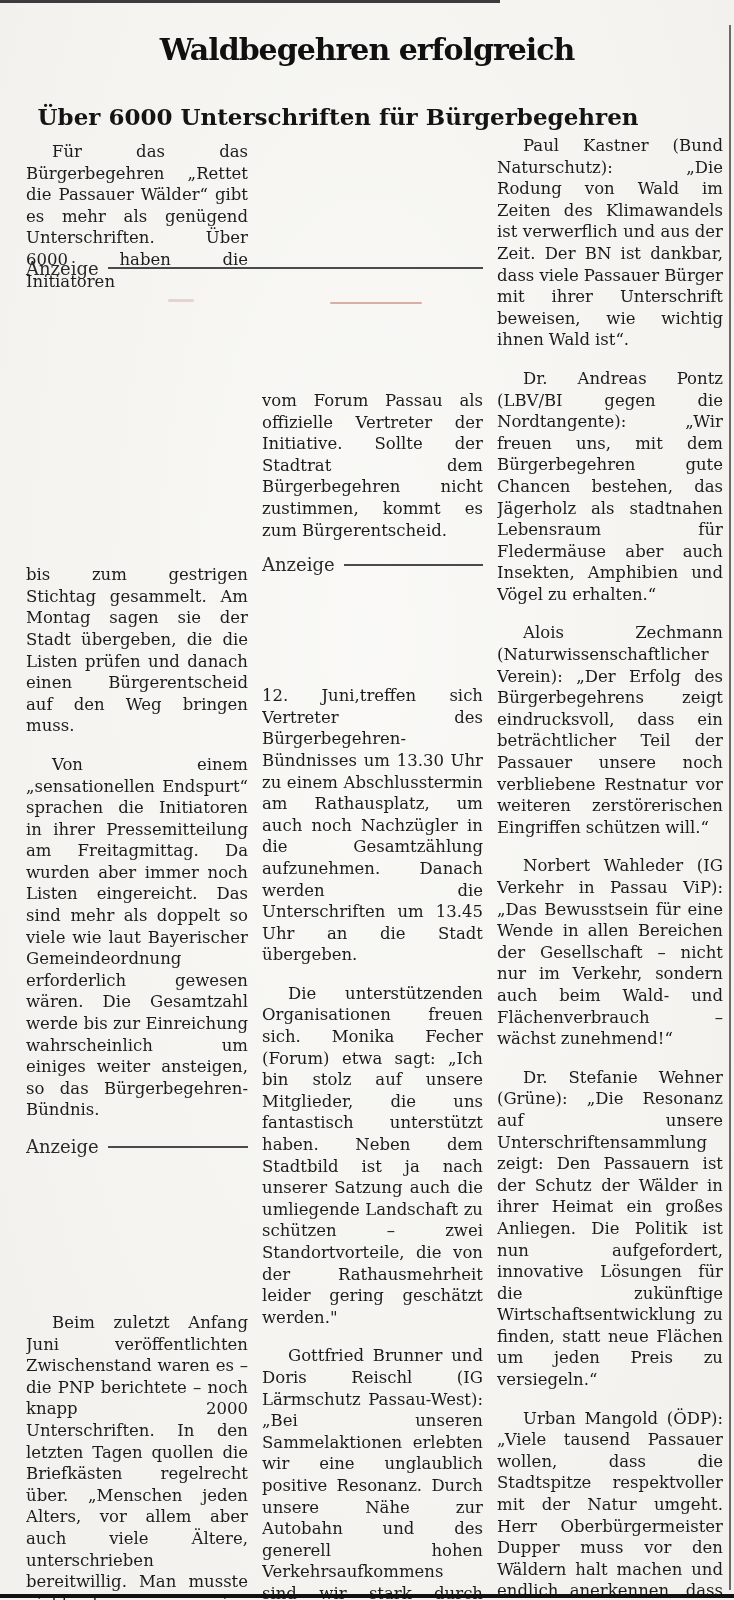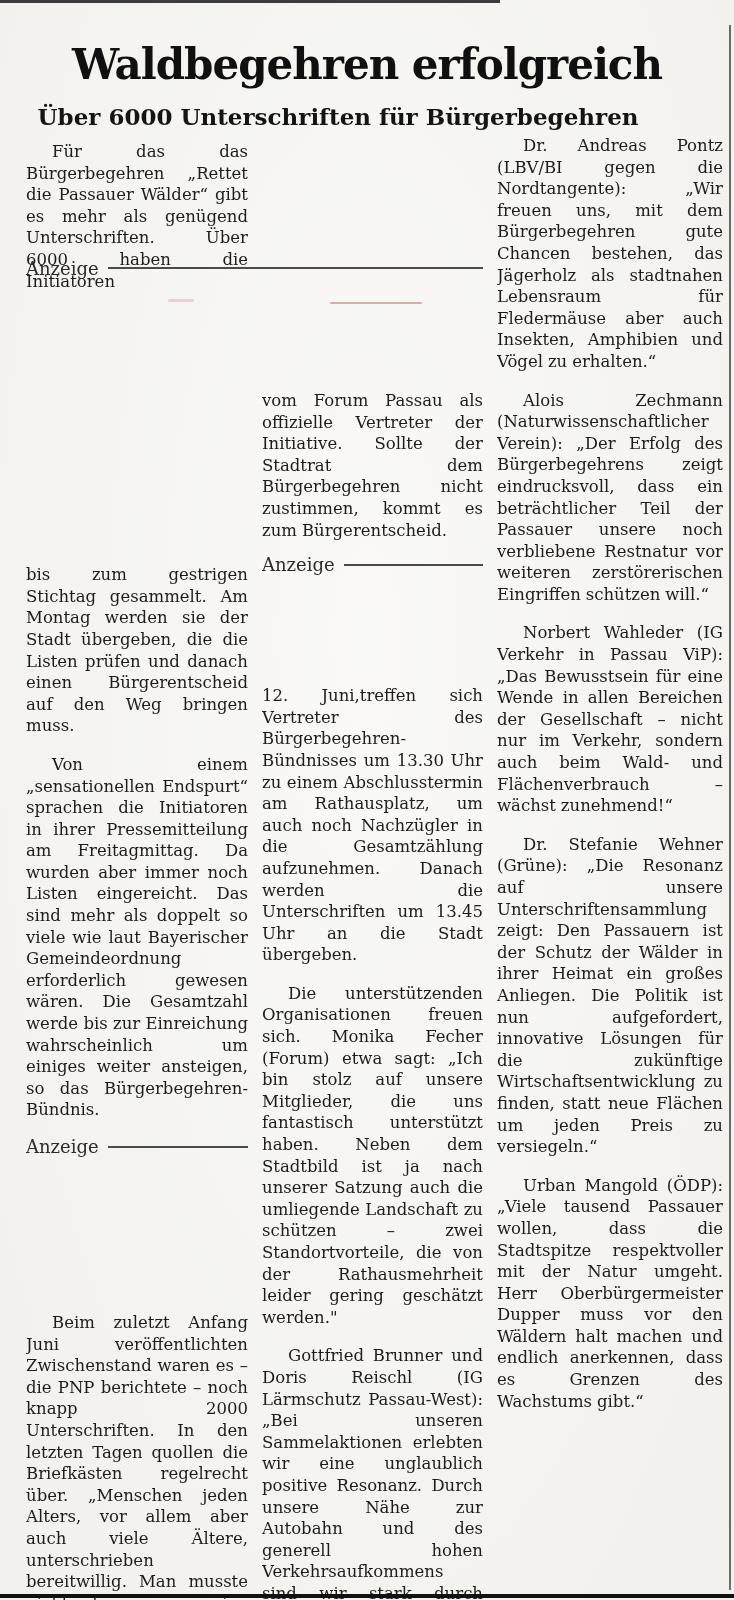--- a/index.html
+++ b/index.html
@@ -11,21 +11,21 @@
     overflow:hidden;
     font-family:"DejaVu Serif", "Liberation Serif", serif;
     color:#1c1c1c;
   }
   .top-edge { position:absolute; left:0; top:0; width:500px; height:3px; background:#3c3c3c; }
   .bottom-rule { position:absolute; left:0; top:1594px; width:734px; height:4px; background:#111; }
   .right-rule { position:absolute; left:729px; top:25px; width:2px; height:1565px; background:#6a6a6a; }
 
   .headline {
     position:absolute; left:0; top:12px; width:734px;
-    text-align:center; font-size:42px; letter-spacing:-1px;
+    text-align:center; font-size:30px; letter-spacing:-1px;
     color:#101010; white-space:nowrap;
   }
   .subhead {
     position:absolute; left:0; top:84px; width:676px;
     text-align:center; font-size:23px; color:#141414;
   }
 
   .col {
     position:absolute; top:118px; height:1482px; overflow:hidden;
     font-size:16.5px; line-height:21.6px; text-align:justify;
@@ -70,21 +70,21 @@
   <div class="wide-ad-head">
     <span class="ad-label">Anzeige</span>
     <span class="ad-rule"></span>
   </div>
   <div class="smudge smudge-a"></div>
   <div class="smudge smudge-b"></div>
 
   <div class="col col1">
     <p class="para first indent">Für das das Bürgerbegehren „Rettet die Passauer Wälder“ gibt es mehr als genügend Unterschriften. Über 6000 haben die Initiatoren</p>
     <div class="spacer-shared-ad"></div>
-    <p class="para">bis zum gestrigen Stichtag gesammelt. Am Montag werden sie der Stadt übergeben, die die Listen prüfen und danach einen Bürgerentscheid auf den Weg bringen muss.</p>
+    <p class="para">bis zum gestrigen Stichtag gesammelt. Am Montag sagen sie der Stadt übergeben, die die Listen prüfen und danach einen Bürgerentscheid auf den Weg bringen muss.</p>
     <p class="para indent">Von einem „sensationellen Endspurt“ sprachen die Initiatoren in ihrer Pressemitteilung am Freitagmittag. Da wurden aber immer noch Listen eingereicht. Das sind mehr als doppelt so viele wie laut Bayerischer Gemeindeordnung erforderlich gewesen wären. Die Gesamtzahl werde bis zur Einreichung wahrscheinlich um einiges weiter ansteigen, so das Bürgerbegehren-Bündnis.</p>
     <div class="adblock-col1-mid">
       <div class="ad-head">
         <span class="ad-label">Anzeige</span>
         <span class="ad-rule"></span>
       </div>
       <div class="ad-space"></div>
     </div>
     <p class="para indent">Beim zuletzt Anfang Juni veröffentlichten Zwischenstand waren es – die PNP berichtete – noch knapp 2000 Unterschriften. In den letzten Tagen quollen die Briefkästen regelrecht über. „Menschen jeden Alters, vor allem aber auch viele Ältere, unterschrieben bereitwillig. Man musste nicht lange um eine Unterschrift werben. Für nahezu alle angesprochenen Personen war klar, dass man in diesen Zeiten, keine Wälder mehr für neue Gewerbegebiete roden darf“ berichten die aktiven Waldschützer. Über 6000 Unterschriften in nur dreieinhalb Wochen seien ein deutliches Signal, dass eine große Zahl der Passauer Bürger für die</p>
   </div>
@@ -98,20 +98,21 @@
         <span class="ad-rule"></span>
       </div>
       <div class="ad-space"></div>
     </div>
     <p class="para">12. Juni,treffen sich Vertreter des Bürgerbegehren-Bündnisses um 13.30 Uhr zu einem Abschlusstermin am Rathausplatz, um auch noch Nachzügler in die Gesamtzählung aufzunehmen. Danach werden die Unterschriften um 13.45 Uhr an die Stadt übergeben.</p>
     <p class="para indent">Die unterstützenden Organisationen freuen sich. Monika Fecher (Forum) etwa sagt: „Ich bin stolz auf unsere Mitglieder, die uns fantastisch unterstützt haben. Neben dem Stadtbild ist ja nach unserer Satzung auch die umliegende Landschaft zu schützen – zwei Standortvorteile, die von der Rathausmehrheit leider gering geschätzt werden."</p>
     <p class="para indent">Gottfried Brunner und Doris Reischl (IG Lärmschutz Passau-West): „Bei unseren Sammelaktionen erlebten wir eine unglaublich positive Resonanz. Durch unsere Nähe zur Autobahn und des generell hohen Verkehrsaufkommens sind wir stark durch Feinstaub und Lärm belastet. Aus diesem Grunde sind für uns die umliegenden</p>
   </div>
 
   <div class="col col3">
+    <p class="para indent">Paul Kastner (Bund Naturschutz): „Die Rodung von Wald im Zeiten des Klimawandels ist verwerflich und aus der Zeit. Der BN ist dankbar, dass viele Passauer Bürger mit ihrer Unterschrift beweisen, wie wichtig ihnen Wald ist“.</p>
     <p class="para indent">Dr. Andreas Pontz (LBV/BI gegen die Nordtangente): „Wir freuen uns, mit dem Bürgerbegehren gute Chancen bestehen, das Jägerholz als stadtnahen Lebensraum für Fledermäuse aber auch Insekten, Amphibien und Vögel zu erhalten.“</p>
     <p class="para indent">Alois Zechmann (Naturwissenschaftlicher Verein): „Der Erfolg des Bürgerbegehrens zeigt eindrucksvoll, dass ein beträchtlicher Teil der Passauer unsere noch verbliebene Restnatur vor weiteren zerstörerischen Eingriffen schützen will.“</p>
     <p class="para indent">Norbert Wahleder (IG Verkehr in Passau ViP): „Das Bewusstsein für eine Wende in allen Bereichen der Gesellschaft – nicht nur im Verkehr, sondern auch beim Wald- und Flächenverbrauch – wächst zunehmend!“</p>
     <p class="para indent">Dr. Stefanie Wehner (Grüne): „Die Resonanz auf unsere Unterschriftensammlung zeigt: Den Passauern ist der Schutz der Wälder in ihrer Heimat ein großes Anliegen. Die Politik ist nun aufgefordert, innovative Lösungen für die zukünftige Wirtschaftsentwicklung zu finden, statt neue Flächen um jeden Preis zu versiegeln.“</p>
     <p class="para indent"><span>Urban Mangold (ÖDP): „Viele tausend Passauer wollen, dass die Stadtspitze respektvoller mit der Natur umgeht. Herr Oberbürgermeister Dupper muss vor den Wäldern halt machen und endlich anerkennen, dass es Grenzen des Wachstums gibt.“</span></p>
   </div>
 
   <div class="right-rule"></div>
   <div class="bottom-rule"></div>
 

